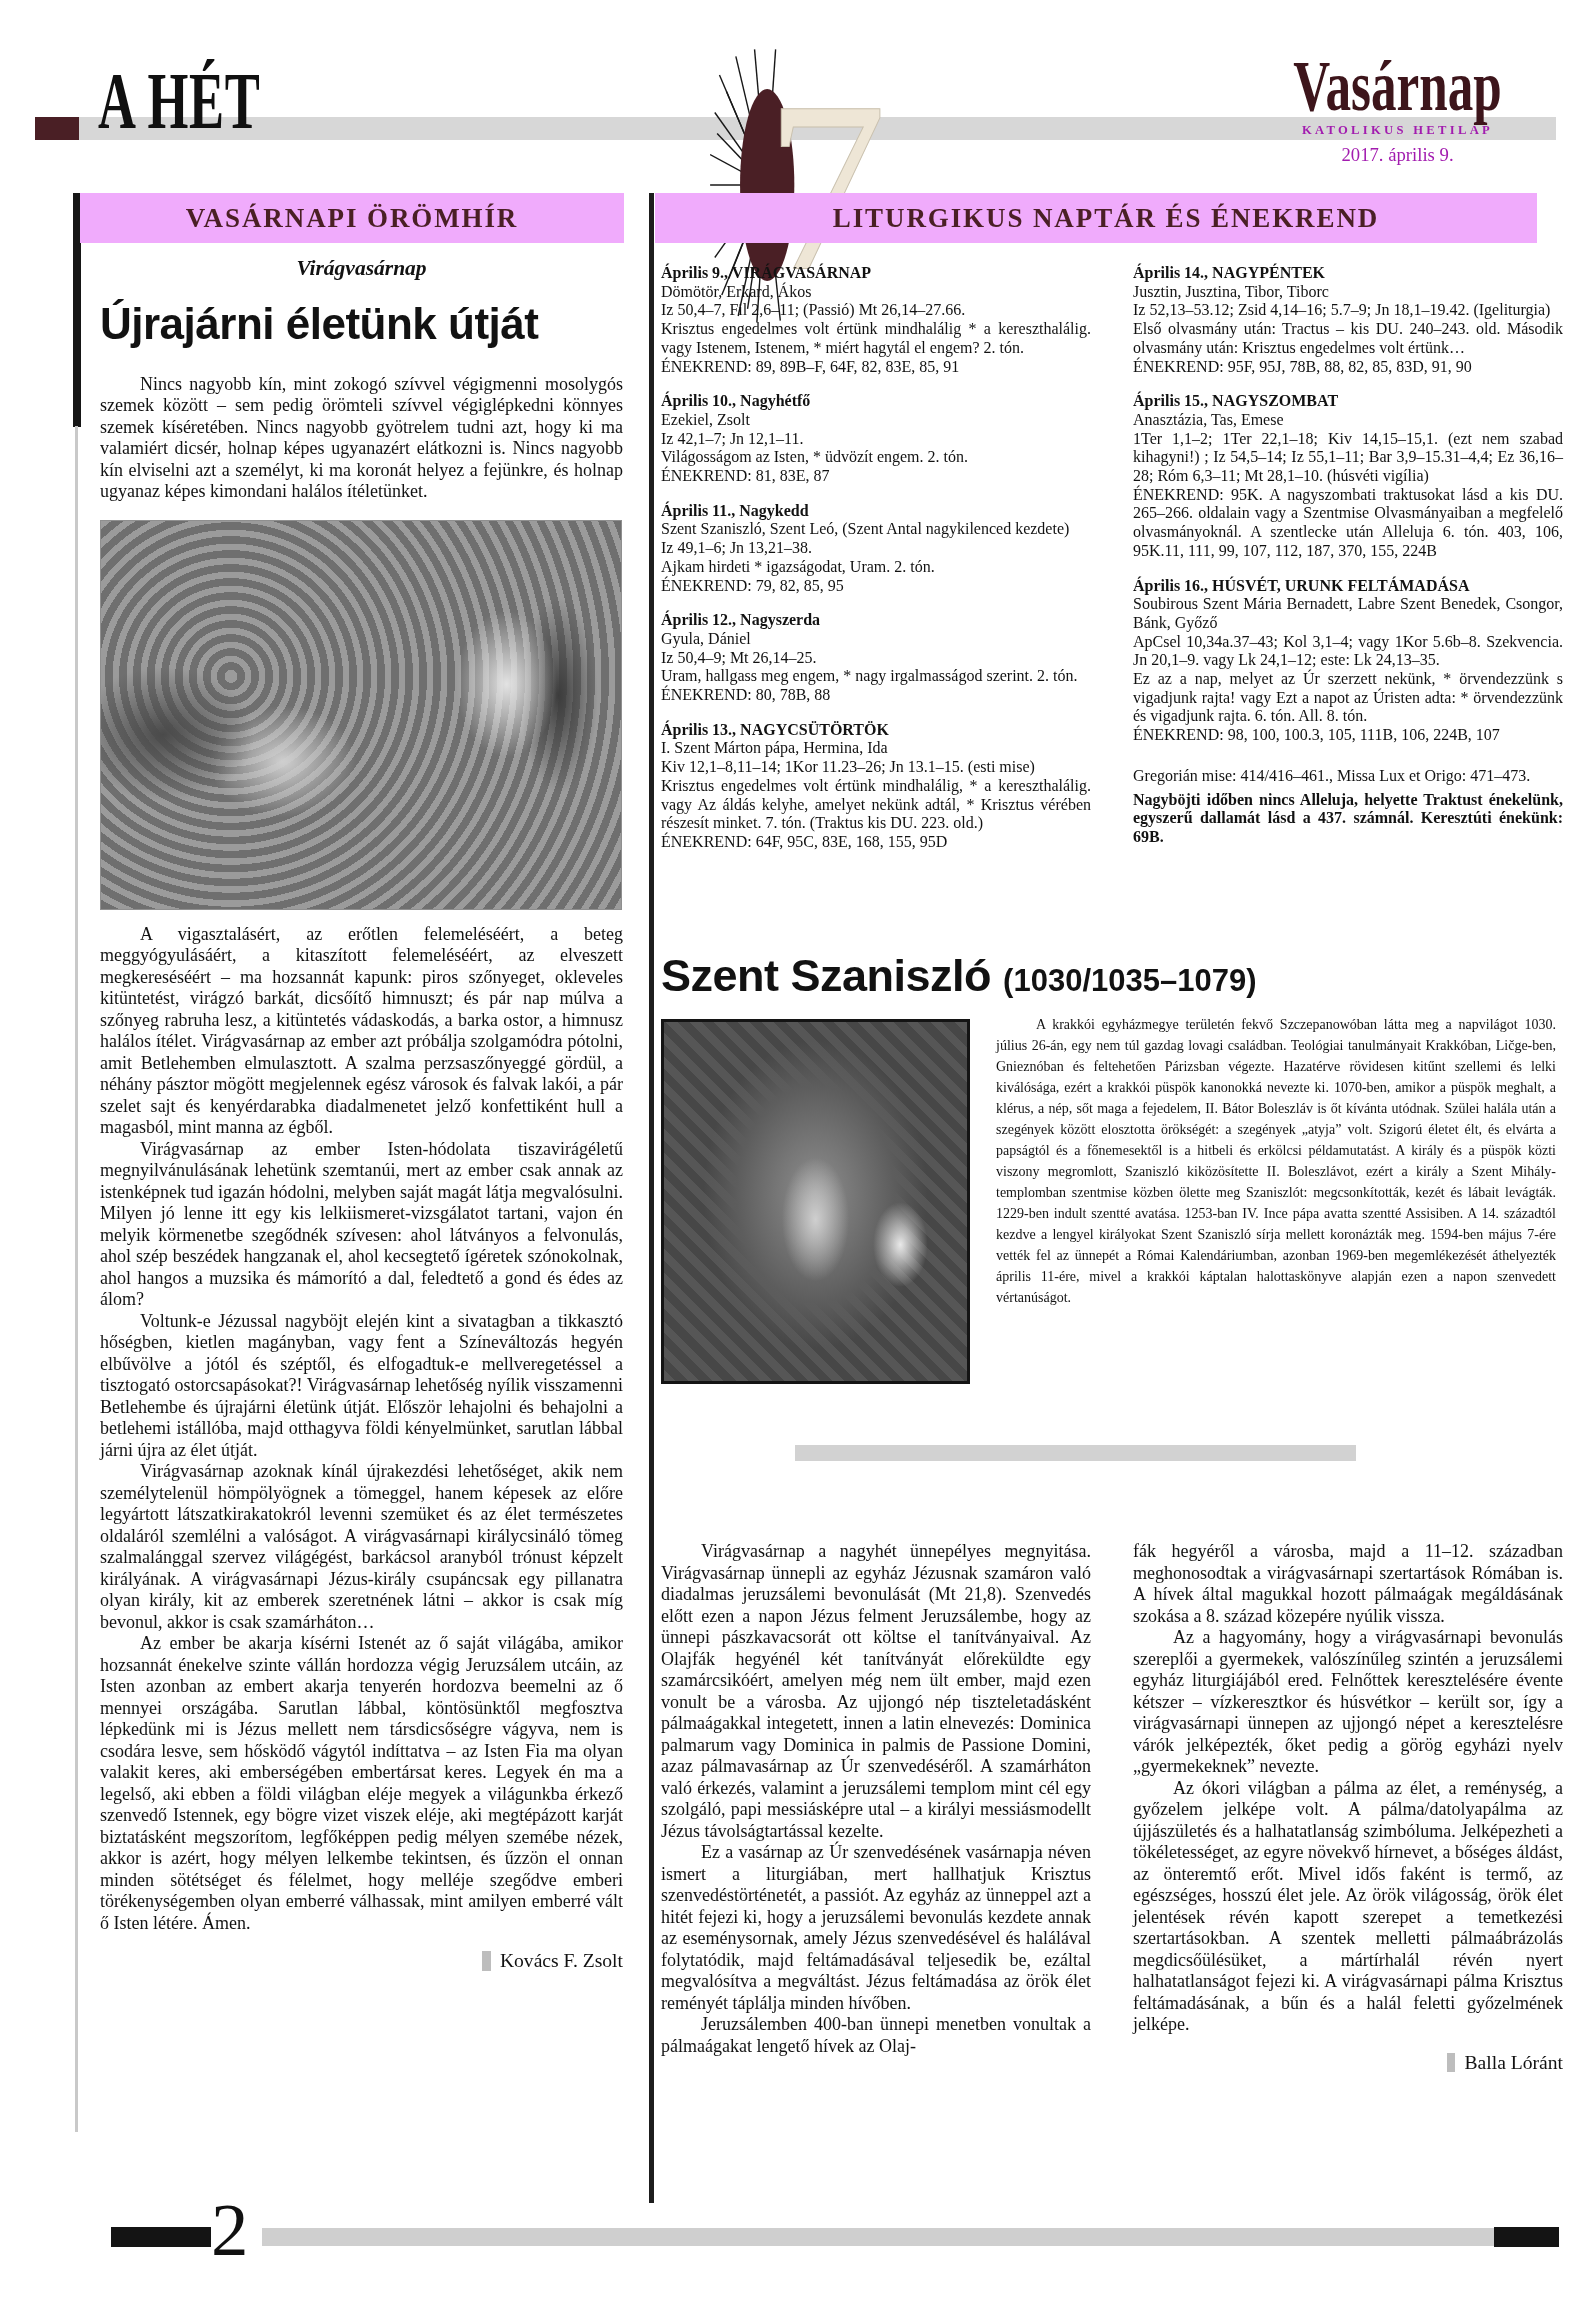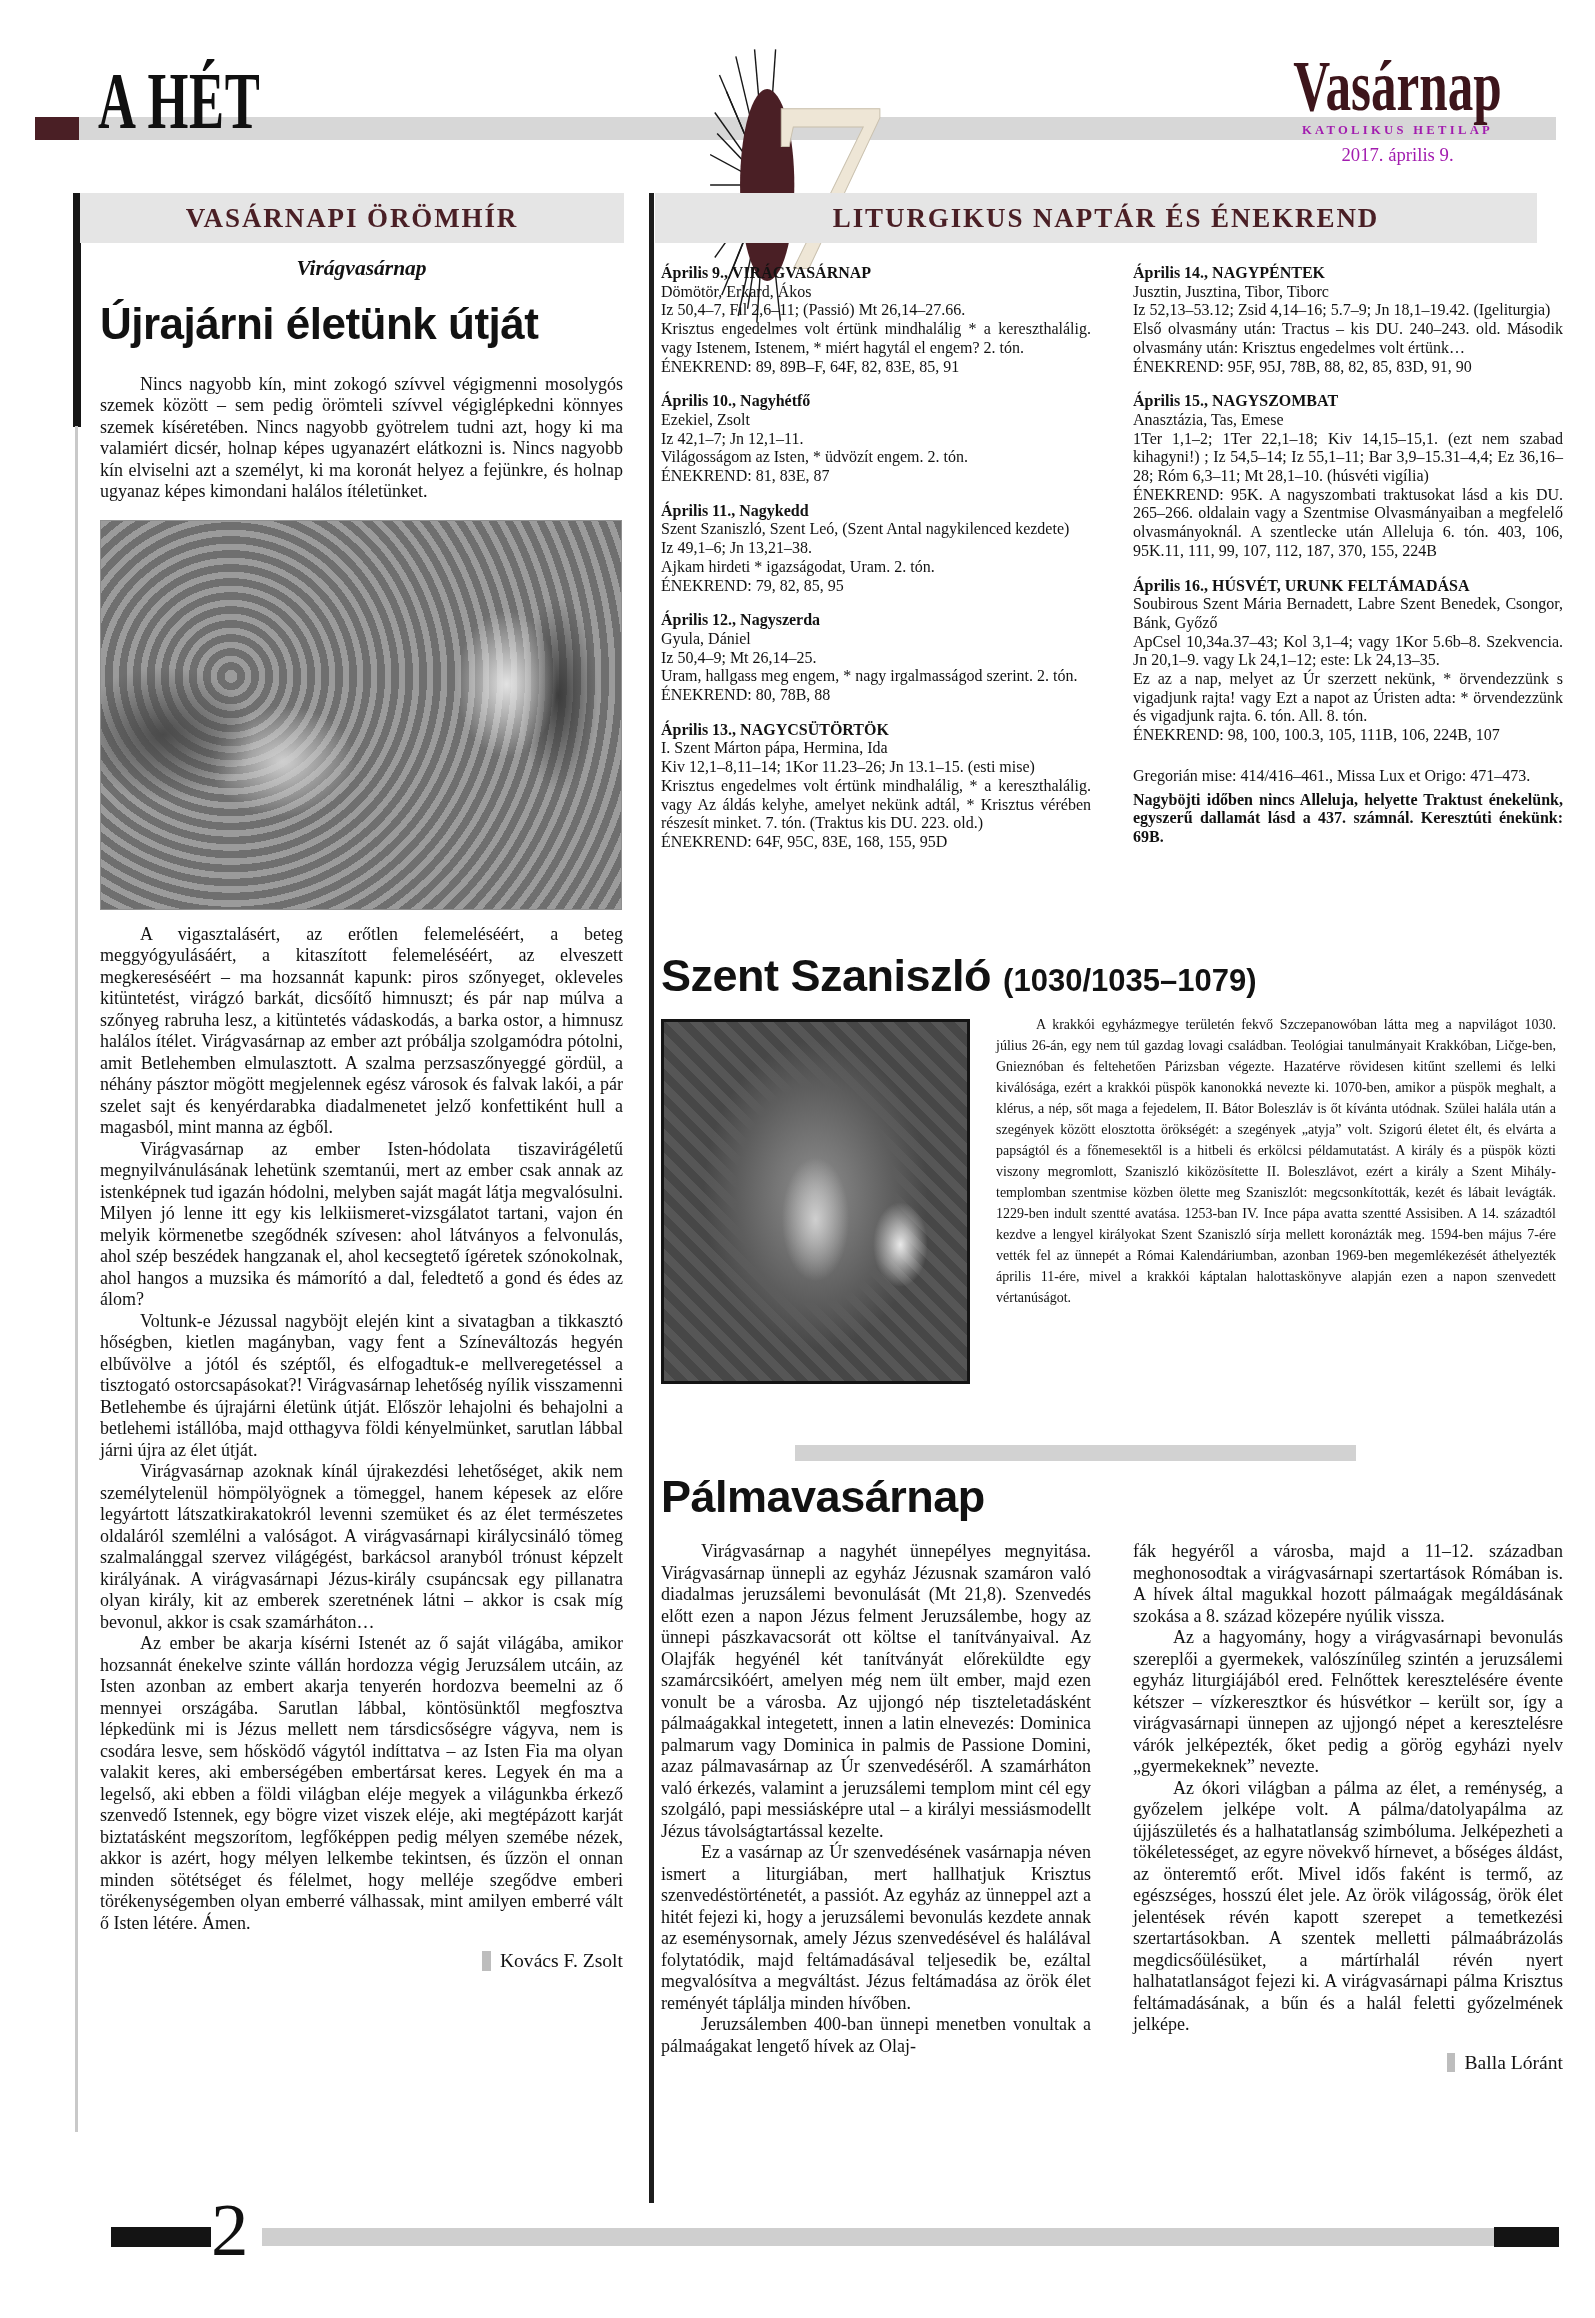--- a/index.html
+++ b/index.html
@@ -10,21 +10,21 @@
   .brand-square{position:absolute;left:35px;top:117px;width:44px;height:23.4px;background:#4a1f25;}
   .a-het{position:absolute;left:98px;top:55px;font-size:71px;font-weight:bold;
          letter-spacing:0.9px;color:#101010;transform:scale(.74,1.14);transform-origin:left top;white-space:nowrap;}
   .emblem{position:absolute;left:710px;top:47px;width:178px;height:276px;}
   .masthead{position:absolute;left:1234px;top:51px;width:327px;text-align:center;}
   .masthead-title{font-size:64px;font-weight:bold;color:#3d151b;transform:scale(.8,1.12);
                   transform-origin:center top;white-space:nowrap;line-height:1;}
   .masthead-sub{font-size:12.6px;font-weight:bold;letter-spacing:3.3px;color:#a21caf;margin-top:7.5px;}
   .masthead-date{font-size:18.7px;color:#a21caf;margin-top:6.5px;}
   
-  .bar{position:absolute;top:193px;height:50px;background:#e5e5e5;color:#4a1f25;
+  .bar{position:absolute;top:193px;height:50px;background:#f0abfc;color:#4a1f25;
        font-weight:bold;font-size:27px;letter-spacing:1.9px;text-align:center;line-height:50px;white-space:nowrap;}
   .bar-left{left:80px;width:544px;}
   .bar-right{left:655px;width:862px;padding-left:20px;}
   .rule-black-left{position:absolute;left:73px;top:193px;width:7.5px;height:234px;background:#161616;}
   .rule-gray-left{position:absolute;left:75px;top:426px;width:3.3px;height:1706px;background:#c9c9c9;}
   .rule-divider{position:absolute;left:649px;top:193px;width:5.1px;height:2010px;background:#1d1d1d;}
   
   .col-left{position:absolute;left:100px;top:256px;width:523px;}
   .kicker{text-align:center;font-style:italic;font-weight:bold;font-size:21.5px;}
   .headline{font-family:"Liberation Sans",sans-serif;font-weight:bold;font-size:44px;
@@ -207,21 +207,20 @@
       <span class="s-years">(1030/1035–1079)</span>
     </div>
     <div class="s-body">
       <div class="s-img"></div>
       <span>A krakkói egyházmegye területén fekvő Szczepanowóban látta meg a napvilágot 1030. július 26-án, egy nem túl gazdag lovagi családban. Teológiai tanulmányait Krakkóban, Ličge-ben, Gnieznóban és feltehetően Párizsban végezte. Hazatérve rövidesen kitűnt szellemi és lelki kiválósága, ezért a krakkói püspök kanonokká nevezte ki. 1070-ben, amikor a püspök meghalt, a klérus, a nép, sőt maga a fejedelem, II. Bátor Boleszláv is őt kívánta utódnak. Szülei halála után a szegények között elosztotta örökségét: a szegények „atyja” volt. Szigorú életet élt, és elvárta a papságtól és a főnemesektől is a hitbeli és erkölcsi példamutatást. A király és a püspök közti viszony megromlott, Szaniszló kiközösítette II. Boleszlávot, ezért a király a Szent Mihály-templomban szentmise közben ölette meg Szaniszlót: megcsonkították, kezét és lábait levágták. 1229-ben indult szentté avatása. 1253-ban IV. Ince pápa avatta szentté Assisiben. A 14. századtól kezdve a lengyel királyokat Szent Szaniszló sírja mellett koronázták meg. 1594-ben május 7-ére vették fel az ünnepét a Római Kalendáriumban, azonban 1969-ben megemlékezését áthelyezték április 11-ére, mivel a krakkói káptalan halottaskönyve alapján ezen a napon szenvedett vértanúságot.</span>
     </div>
   </div>
 
   <div class="article-divider"></div>
 
-  <div class="palma-title">Pálmavasárnap</div>
   <div class="palma-col palma-col1">
     <p class="para">Virágvasárnap a nagyhét ünnepélyes megnyitása. Virágvasárnap ünnepli az egyház Jézusnak szamáron való diadalmas jeruzsálemi bevonulását (Mt 21,8). Szenvedés előtt ezen a napon Jézus felment Jeruzsálembe, hogy az ünnepi pászkavacsorát ott költse el tanítványaival. Az Olajfák hegyénél két tanítványát előreküldte egy szamárcsikóért, amelyen még nem ült ember, majd ezen vonult be a városba. Az ujjongó nép tiszteletadásként pálmaágakkal integetett, innen a latin elnevezés: Dominica palmarum vagy Dominica in palmis de Passione Domini, azaz pálmavasárnap az Úr szenvedéséről. A szamárháton való érkezés, valamint a jeruzsálemi templom mint cél egy szolgáló, papi messiásképre utal – a királyi messiásmodellt Jézus távolságtartással kezelte.</p>
     <p class="para">Ez a vasárnap az Úr szenvedésének vasárnapja néven ismert a liturgiában, mert hallhatjuk Krisztus szenvedéstörténetét, a passiót. Az egyház az ünneppel azt a hitét fejezi ki, hogy a jeruzsálemi bevonulás kezdete annak az eseménysornak, amely Jézus szenvedésével és halálával folytatódik, majd feltámadásával teljesedik be, ezáltal megvalósítva a megváltást. Jézus feltámadása az örök élet reményét táplálja minden hívőben.</p>
     <p class="para">Jeruzsálemben 400-ban ünnepi menetben vonultak a pálmaágakat lengető hívek az Olaj-</p>
   </div>
   <div class="palma-col palma-col2">
     <p class="para no-indent">fák hegyéről a városba, majd a 11–12. században meghonosodtak a virágvasárnapi szertartások Rómában is. A hívek által magukkal hozott pálmaágak megáldásának szokása a 8. század közepére nyúlik vissza.</p>
     <p class="para">Az a hagyomány, hogy a virágvasárnapi bevonulás szereplői a gyermekek, valószínűleg szintén a jeruzsálemi egyház liturgiájából ered. Felnőttek keresztelésére évente kétszer – vízkeresztkor és húsvétkor – került sor, így a virágvasárnapi ünnepen az ujjongó népet a keresztelésre várók jelképezték, őket pedig a görög egyházi nyelv „gyermekeknek” nevezte.</p>
     <p class="para">Az ókori világban a pálma az élet, a reménység, a győzelem jelképe volt. A pálma/datolyapálma az újjászületés és a halhatatlanság szimbóluma. Jelképezheti a tökéletességet, az egyre növekvő hírnevet, a bőséges áldást, az önteremtő erőt. Mivel idős faként is termő, az egészséges, hosszú élet jele. Az örök világosság, örök élet jelentések révén kapott szerepet a temetkezési szertartásokban. A szentek melletti pálmaábrázolás megdicsőülésüket, a mártírhalál révén nyert halhatatlanságot fejezi ki. A virágvasárnapi pálma Krisztus feltámadásának, a bűn és a halál feletti győzelmének jelképe.</p>
     <div class="byline"><span class="sq"></span><span>Balla Lóránt</span></div>

